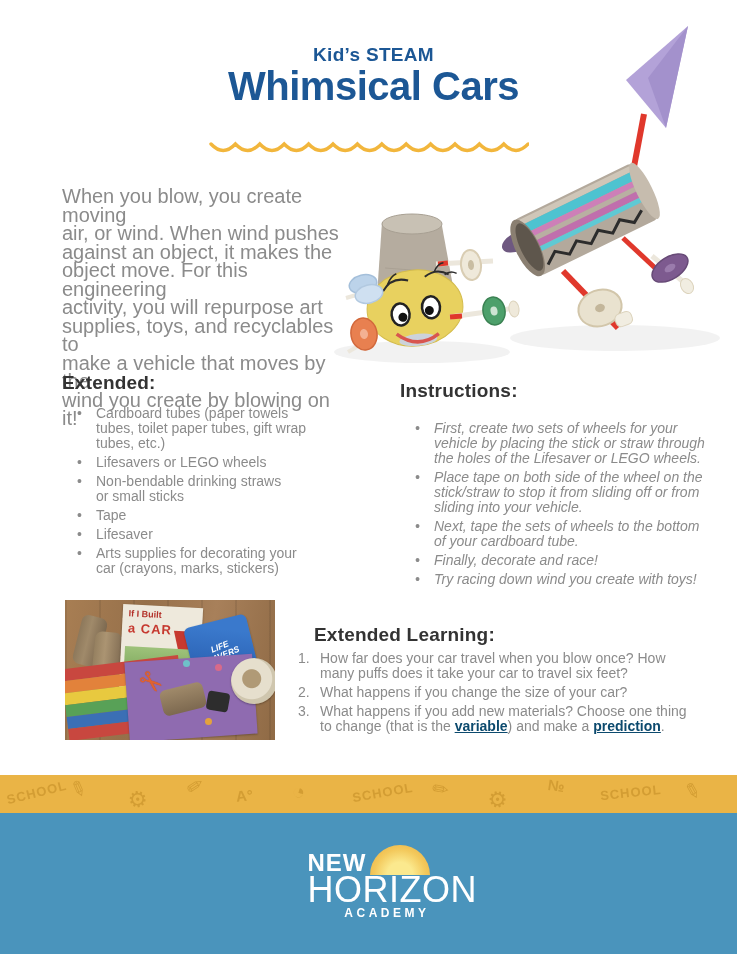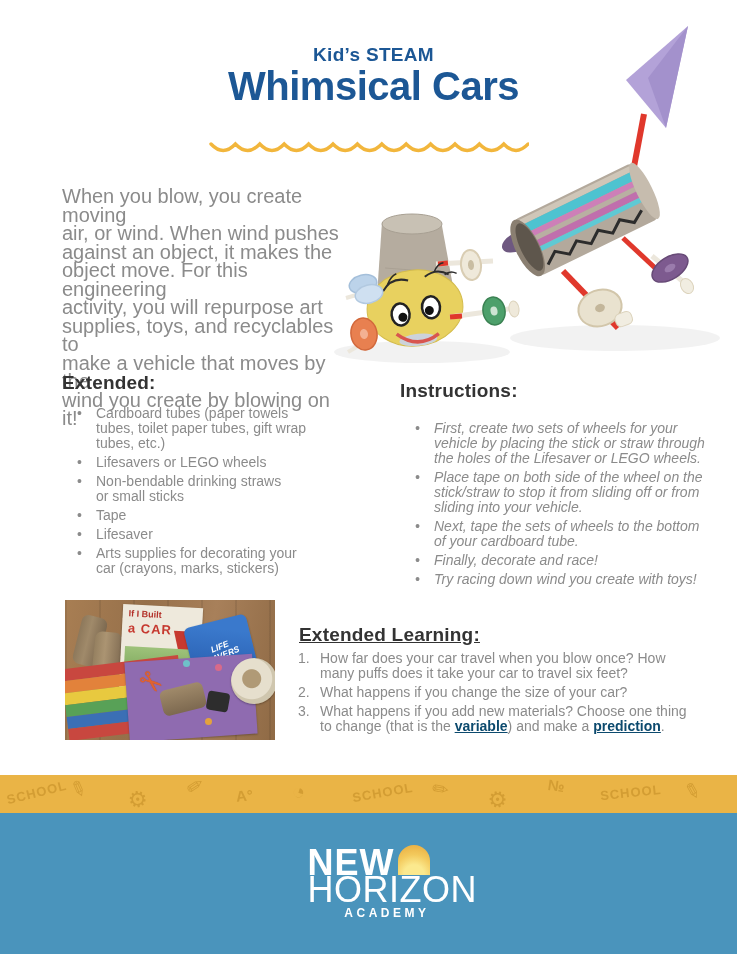--- a/index.html
+++ b/index.html
@@ -30,21 +30,21 @@
     font-size:20px;line-height:18.5px;color:#8b8b8b;
     white-space:pre-line;
   }
 
   
   .sec-head{
     font-size:19px;font-weight:600;color:#333333;letter-spacing:.2px;
   }
   .materials-head{left:62px;top:372px;}
   .instructions-head{left:400px;top:380px;}
-  .extended-head{left:299px;top:624px;text-decoration:underline;}
+  .extended-head{left:314px;top:624px;}
 
   
   ul.blist{list-style:none;margin:8px;padding:0;}
   ul.blist li{
     position:relative;padding-left:26px;margin-bottom:4px;
     font-size:14px;line-height:15px;color:#8b8b8b;white-space:pre-line;
   }
   ul.blist li::before{
     content:"\2022";position:absolute;left:7px;top:0;color:#8b8b8b;font-size:14px;
   }
@@ -104,21 +104,21 @@
   .doodle:nth-child(8){left:432px;top:2px;font-size:20px;transform:rotate(10deg);}
   .doodle:nth-child(9){left:488px;top:12px;font-size:22px;transform:rotate(-16deg);}
   .doodle:nth-child(10){left:548px;top:2px;font-size:15px;transform:rotate(8deg);}
   .doodle:nth-child(11){left:600px;top:10px;font-size:13px;transform:rotate(-6deg);letter-spacing:1px;}
   .doodle:nth-child(12){left:684px;top:4px;font-size:20px;transform:rotate(16deg);}
 
   
   .footer{left:0;top:813px;width:737px;height:141px;background:#4a94bc;}
   .logo{position:absolute;left:50%;top:32px;transform:translateX(-50%);width:122px;}
   .logo-row1{display:flex;align-items:flex-end;}
-  .logo-new{font-size:36px;font-weight:bold;color:#ffffff;letter-spacing:1px;line-height:24px;}
+  .logo-new{font-size:24px;font-weight:bold;color:#ffffff;letter-spacing:1px;line-height:24px;}
   .sun{width:62px;height:30px;margin-left:3px;border-radius:62px 62px 0 0;
        background:radial-gradient(circle at 50% 100%, #fbe98e 0 30%, #f3c95c 60%, #e8a93c 100%);}
   .logo-horizon{font-size:36px;font-weight:normal;color:#ffffff;letter-spacing:.5px;line-height:30px;}
   .logo-academy{font-size:12px;font-weight:bold;color:#ffffff;letter-spacing:3.5px;text-align:right;line-height:16px;}
 </style>
 </head>
 <body>
 
 <div class="abs kicker">Kid’s STEAM</div>
 <div class="abs title">Whimsical Cars</div>

